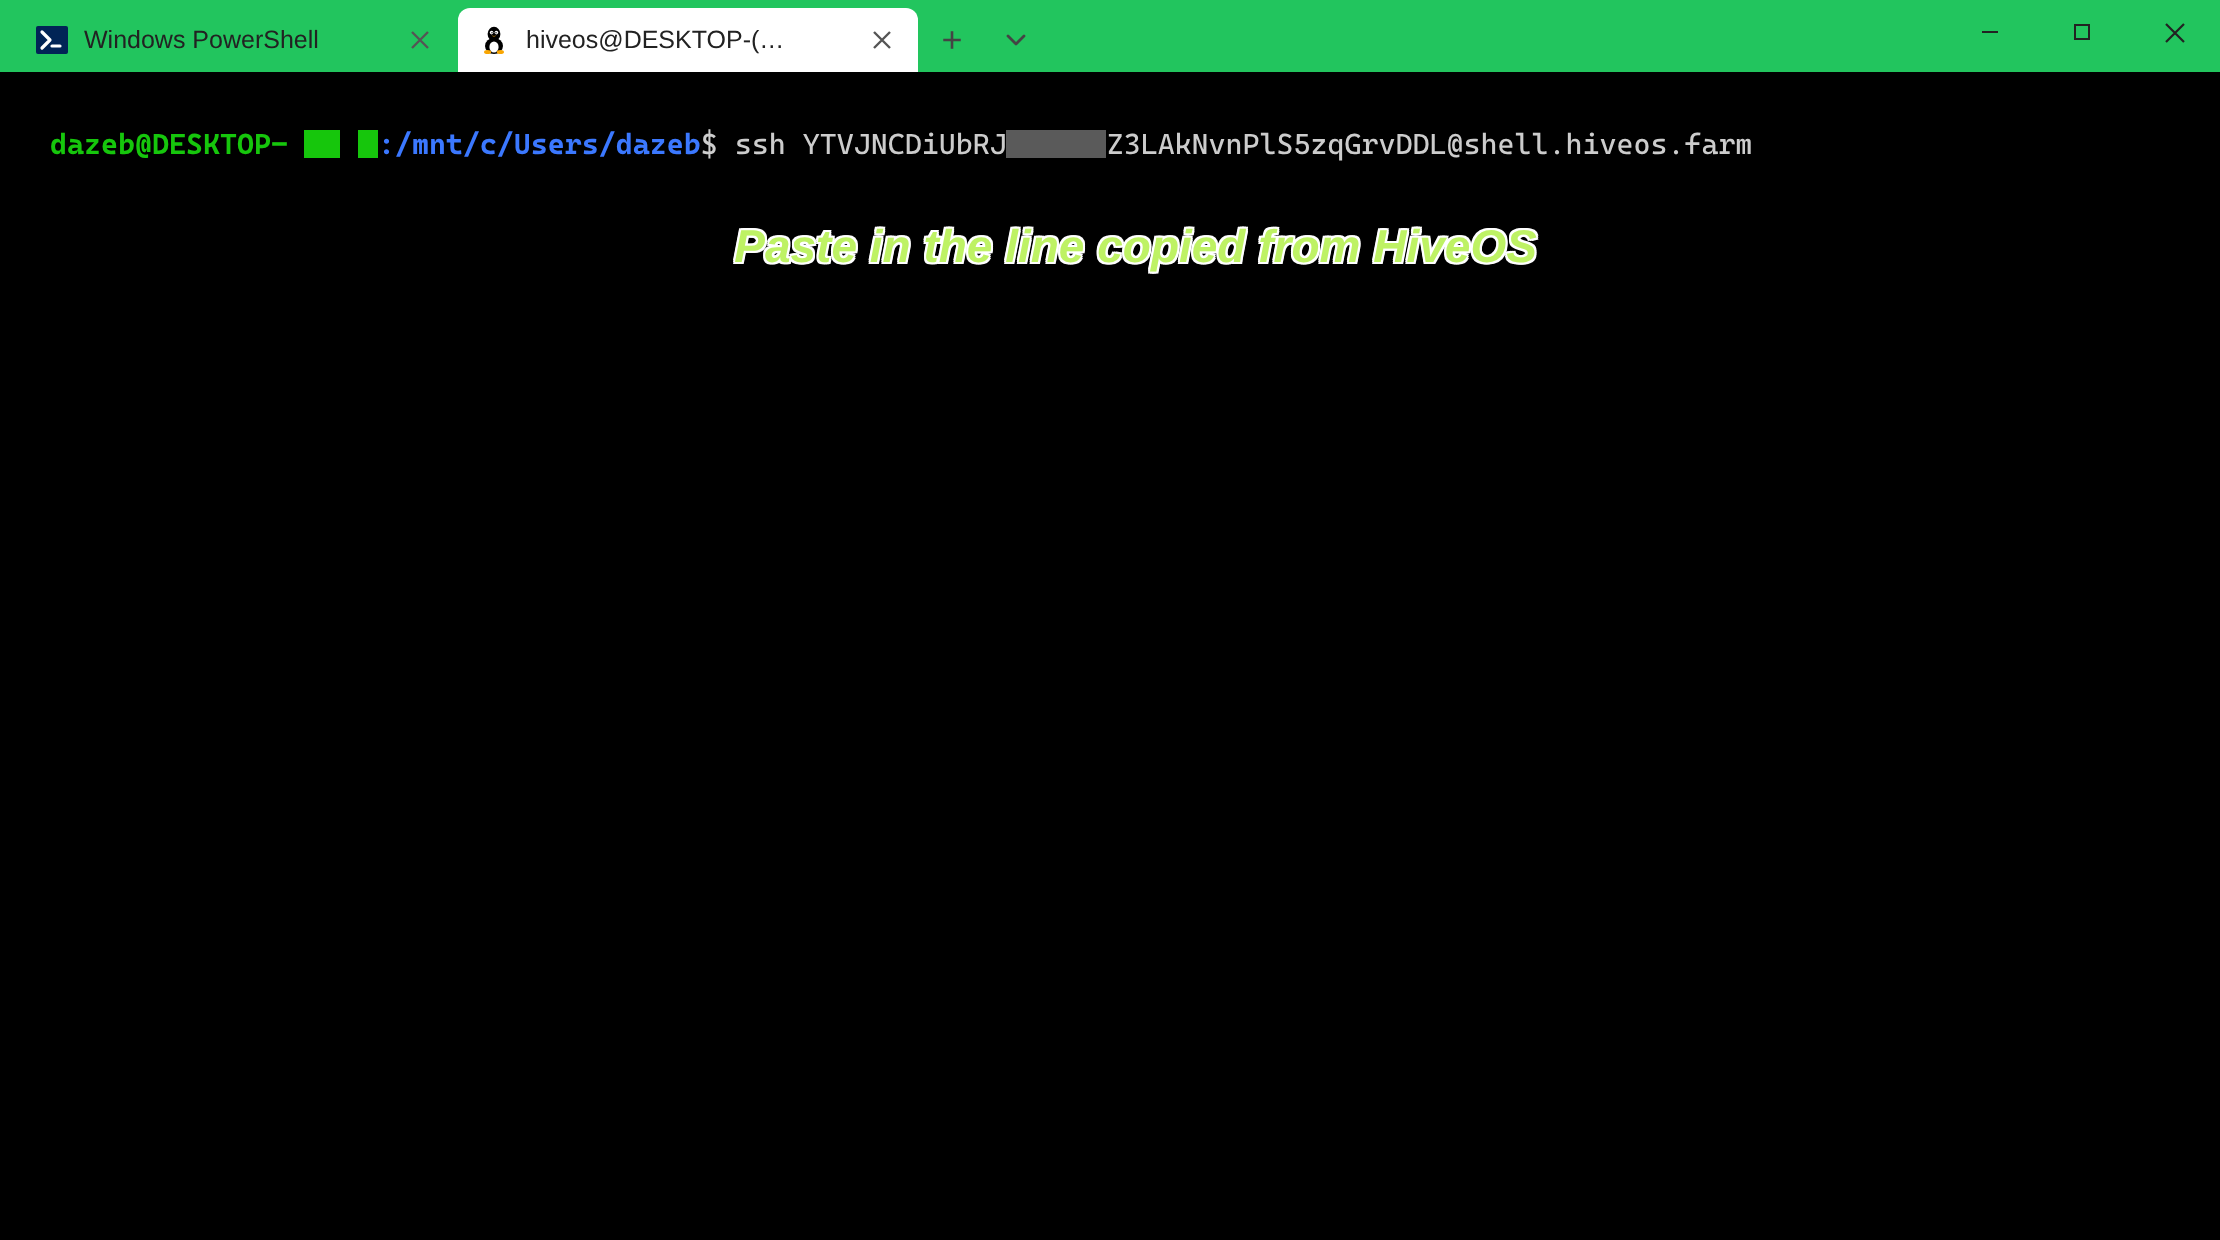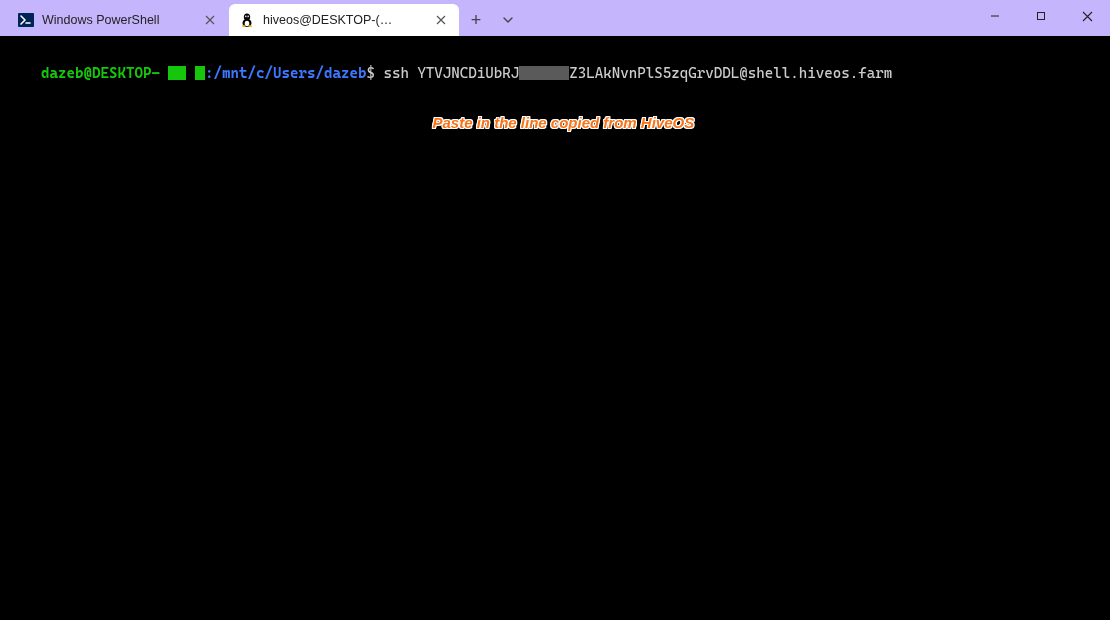--- a/index.html
+++ b/index.html
@@ -9,21 +9,21 @@
     }
     body {
       width: 1110px;
       height: 620px;
       font-family: "Segoe UI", Tahoma, sans-serif;
       overflow: hidden;
       background: #000;
     }
     .titlebar {
       height: 36px;
-      background: #c4b5fd;
+      background: #22c55e;
       display: flex;
       align-items: stretch;
       position: relative;
     }
     .tabs {
       display: flex;
       align-items: flex-end;
       height: 100%;
       padding-left: 8px;
     }
@@ -123,21 +123,21 @@
       cursor: pointer;
       color: #222;
     }
     .terminal {
       width: 100%;
       height: calc(100% - 36px);
       background: #000000;
       font-family: "Cascadia Mono", "Consolas", monospace;
       font-size: 14.5px;
       line-height: 22px;
-      padding: 4px 24px;
+      padding: 4px 8px;
       position: relative;
       color: #cccccc;
       white-space: pre;
     }
     .prompt-line {
       display: inline;
     }
     .c-green { color: #16c60c; font-weight: bold; }
     .c-blue { color: #3b78ff; font-weight: bold; }
     .c-white { color: #cccccc; }
@@ -159,24 +159,24 @@
       position: relative;
       top: -1px;
     }
     .annotation {
       position: absolute;
       top: 54px;
       left: 0;
       width: 100%;
       text-align: center;
       font-family: Arial, sans-serif;
-      font-size: 15px;
+      font-size: 23px;
       font-weight: bold;
       font-style: italic;
-      color: #f97316;
+      color: #bef264;
       text-shadow:
         -1px -1px 0 #fff,
          1px -1px 0 #fff,
         -1px  1px 0 #fff,
          1px  1px 0 #fff,
         -1px  0   0 #fff,
          1px  0   0 #fff,
          0   -1px 0 #fff,
          0    1px 0 #fff;
       pointer-events: none;

